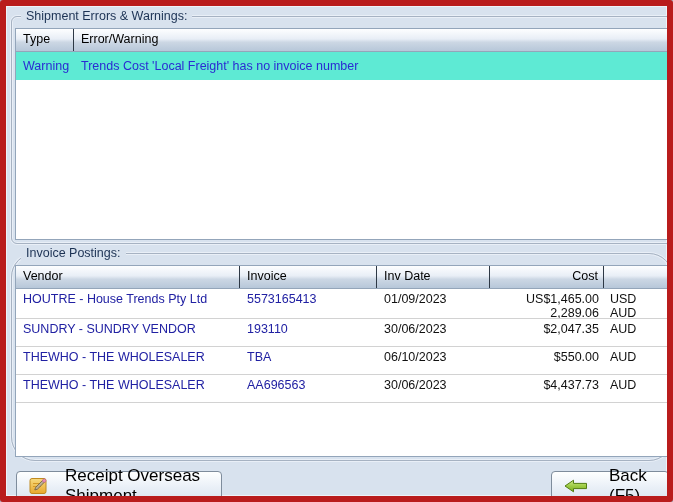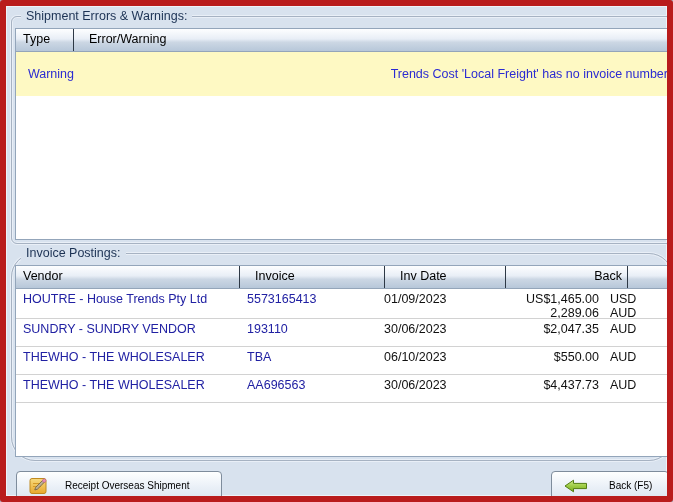--- a/index.html
+++ b/index.html
@@ -23,32 +23,31 @@
   }
   
   .tablewrap{
     position:absolute;left:3px;right:3px;top:11px;bottom:3px;
     background:#ffffff;border:1px solid #93a5ba;overflow:hidden;
   }
   .thead{
     display:flex;height:23px;box-sizing:border-box;
     background:linear-gradient(180deg,#fdfeff 0%,#e8eef6 45%,#ccd7e4 60%,#b7c7d9 100%);
     border-bottom:1px solid #94a5b9;
-    gap:8px;
   }
   .th{
     box-sizing:border-box;font-size:12.5px;color:#000;line-height:21px;
     padding-left:7px;border-right:1px solid #2d3845;overflow:hidden;white-space:nowrap;
   }
   
   .c-type{width:58px;}
   .c-msg{flex:1;}
   .erow{
-    display:flex;align-items:center;height:44px;font-size:12.5px;
-    background:#fef9c3;color:#2b2bd2;text-align:right;
+    display:flex;align-items:center;height:28px;font-size:12.5px;
+    background:#5eead4;color:#2b2bd2;
   }
   .erow .td{box-sizing:border-box;padding-left:7px;white-space:nowrap;overflow:hidden;}
   
   .c-vendor{width:224px;}
   .c-invoice{width:137px;}
   .c-date{width:113px;}
   .c-value{width:114px;text-align:right;padding-left:0;padding-right:5px;}
   .c-curr{flex:1;padding-left:6px;}
   .prow{
     display:flex;box-sizing:border-box;border-bottom:1px solid #d2d2d2;
@@ -60,21 +59,21 @@
   .prow .c-vendor,.prow .c-invoice{padding-left:7px;color:#2121a3;}
   .prow .c-date{padding-left:7px;color:#111;}
   .prow .c-value{color:#111;}
   .prow .c-curr{color:#111;}
   
   .btn{
     position:absolute;top:465px;height:29px;box-sizing:border-box;
     display:flex;align-items:center;
     background:linear-gradient(180deg,#feffff 0%,#eaf0f7 55%,#dde6f0 100%);
     border:1px solid #7e8c9c;border-radius:4px;
-    font-size:10px;color:#000;cursor:pointer;
+    font-size:17px;color:#000;cursor:pointer;
   }
   #btn-receipt{left:10px;width:206px;padding-left:11px;gap:17px;}
   #btn-back{left:545px;width:118px;padding-left:12px;gap:21px;}
   .icon{display:inline-flex;flex:0 0 auto;}
 </style>
 </head>
 <body>
 
 <div id="app">
 
@@ -92,21 +91,21 @@
     </div>
   </div>
 
   <div class="groupbox" id="gb-postings">
     <span class="gb-title">Invoice Postings:</span>
     <div class="tablewrap">
       <div class="thead">
         <div class="th c-vendor">Vendor</div>
         <div class="th c-invoice">Invoice</div>
         <div class="th c-date">Inv Date</div>
-        <div class="th c-value">Back</div>
+        <div class="th c-value">Cost</div>
       </div>
 
       <div class="prow tall">
         <div class="cell c-vendor">HOUTRE - House Trends Pty Ltd</div>
         <div class="cell c-invoice">5573165413</div>
         <div class="cell c-date">01/09/2023</div>
         <div class="cell c-value">
           <div>US$1,465.00</div>
           <div>2,289.06</div>
         </div>

